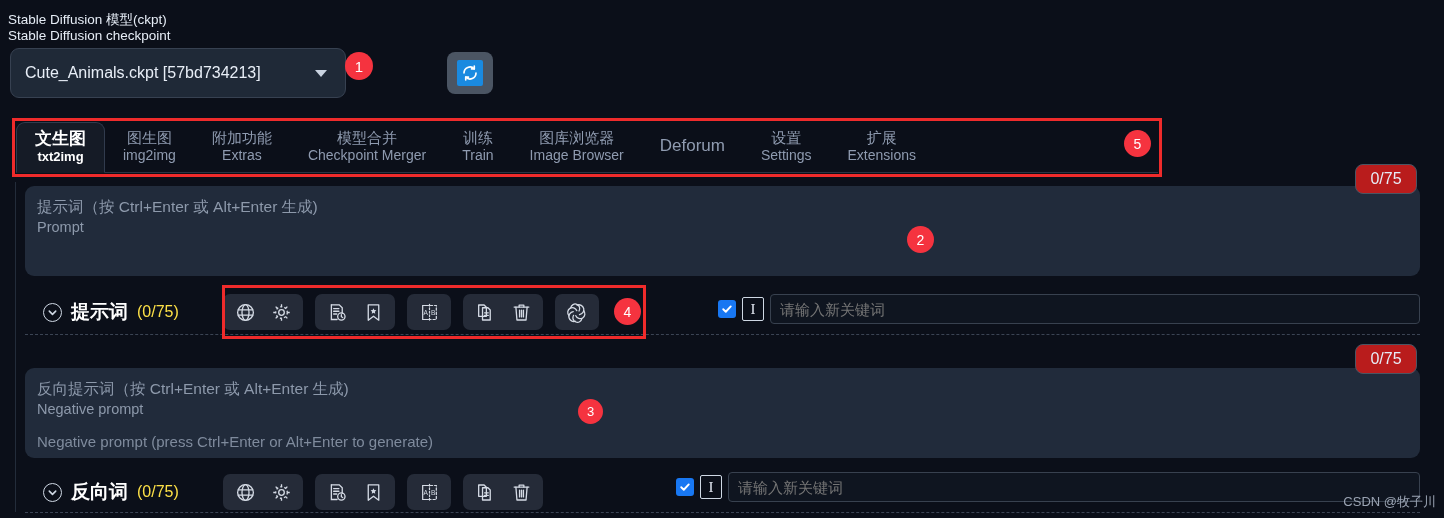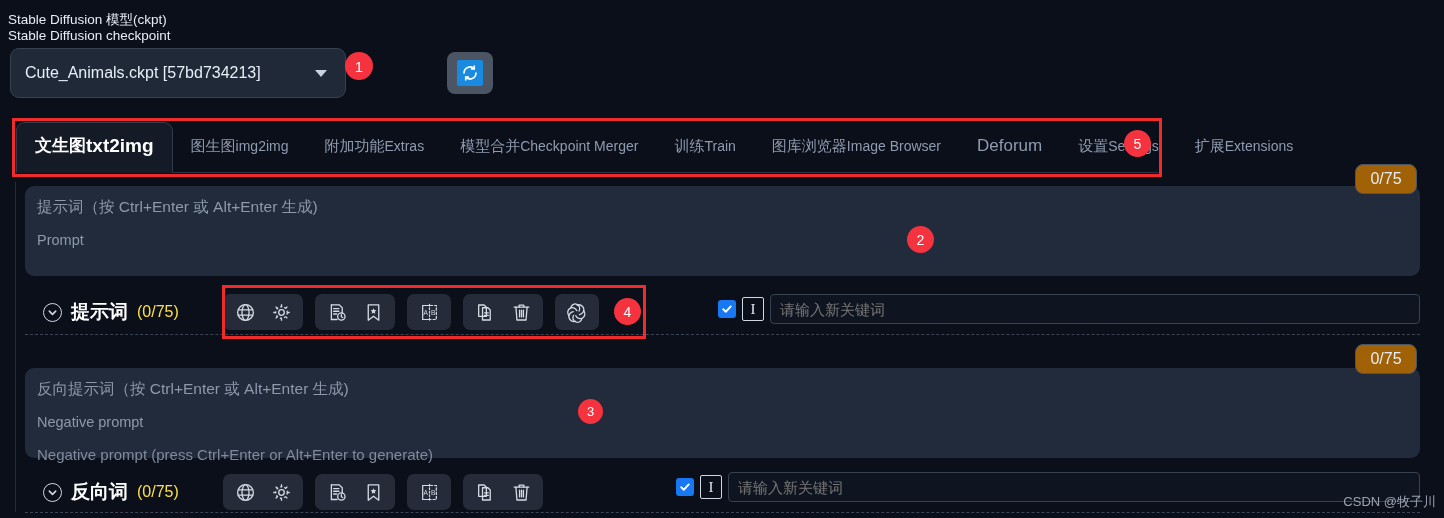--- a/index.html
+++ b/index.html
@@ -73,58 +73,58 @@
   #badge5 { left: 1124px;top: 130px; width: 27px; height: 27px; }
 
   
   .tabbar {
     position: absolute; left: 16px; top: 122px;
     width: 1142px; height: 51px;
     border-bottom: 1px solid #2b3444;
     display: flex; align-items: stretch;
   }
   .tab {
-    display: flex; flex-direction: row;
+    display: flex; flex-direction: column;
     align-items: center; justify-content: center;
     padding: 3px 18px 5px 18px;
     line-height: 1.2;
     color: #8f9bb0;
     white-space: nowrap;
   }
   .tab .t-cn { font-size: 15px; }
   .tab .t-en { font-size: 14px; }
   .tab.single { justify-content: center; }
   .tab.single .t-cn { font-size: 17px; }
   .tab.active {
     color: #ffffff;
     background: #151b26;
     border: 1px solid #313b4d;
     border-bottom: 1px solid #151b26;
     border-radius: 9px 9px 0 0;
     margin-bottom: -1px;
   }
   .tab.active .t-cn { font-size: 17px; font-weight: 700; }
-  .tab.active .t-en { font-size: 19px; font-weight: 700; }
+  .tab.active .t-en { font-size: 13px; font-weight: 700; }
 
   
   .prompt-box {
     position: absolute;
     background: #212b3b;
     border-radius: 9px;
     padding: 12px 12px;
   }
   #prompt-pos { left: 25px; top: 186px; width: 1395px; height: 90px; }
   #prompt-neg { left: 25px; top: 368px; width: 1395px; height: 90px; }
   .pb-title { font-size: 15.5px; color: #8d99ab; line-height: 1.2; }
-  .pb-sub   { font-size: 14.5px; color: #8d99ab; line-height: 1.25; margin-top: 14px; }
+  .pb-sub   { font-size: 14.5px; color: #8d99ab; line-height: 1.25; margin-top: 1px; }
   .pb-ph    { font-size: 15px; color: #7f8b9d; margin-top: 15px; }
 
   .counter-badge {
     position: absolute;
-    background: #a16207;
+    background: #b91c1c;
     border: 1px solid #4b5563;
     border-radius: 8px;
     color: #e6edf7;
     font-size: 16px;
     display: flex; align-items: center; justify-content: center;
     width: 62px; height: 30px;
   }
   #counter-pos { left: 1355px; top: 164px; }
   #counter-neg { left: 1355px; top: 344px; }
 

